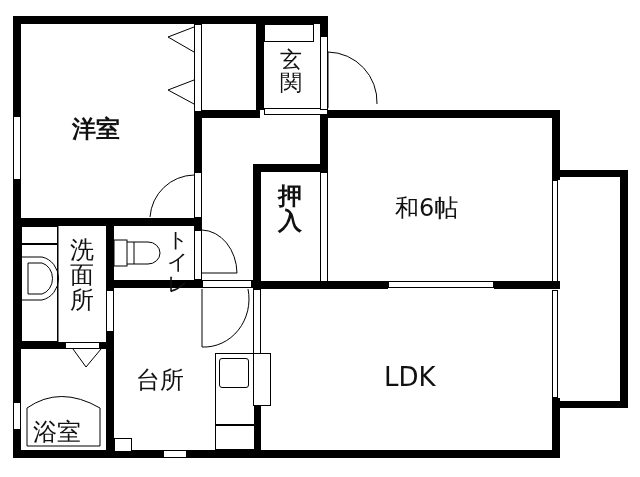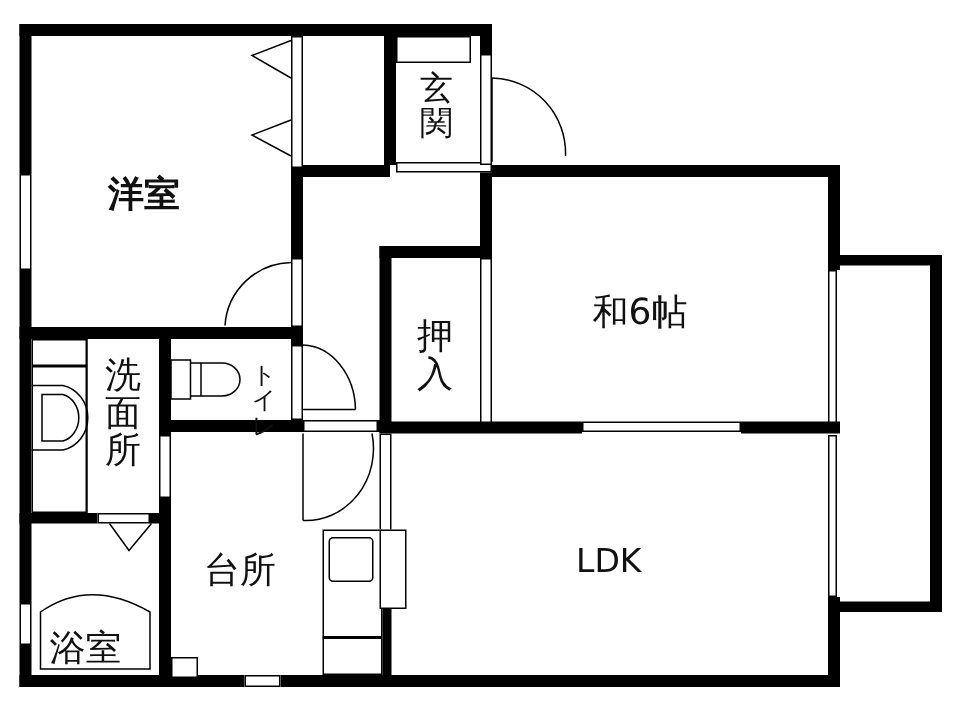--- a/index.html
+++ b/index.html
@@ -106,20 +106,20 @@
     <polyline points="73,349 86,367 101,349" fill="none" stroke="#000" stroke-width="1"></polyline>
 
     <path d="M27,446 V408 Q60,385 100,408 V446 Z" fill="none" stroke="#000" stroke-width="1"></path>
 
     <line x1="58" y1="226" x2="58" y2="342" stroke="#000" stroke-width="1"></line>
   </svg>
 
   <div class="lbl" style="left:72px;top:117px;font-weight:bold;">洋室</div>
   <div class="vlbl" style="left:277px;top:48px;font-size:22px;">玄関</div>
   <div class="lbl" style="left:395px;top:196px;">和6帖</div>
-  <div class="vlbl" style="left:276px;top:212px;">押入</div>
+  <div class="vlbl" style="left:276px;top:184px;font-weight:bold;">押入</div>
   <div class="vlbl" style="left:68px;top:238px;text-align:center;">洗面所</div>
-  <div class="vlbl" style="left:167px;top:242px;font-size:16px;width:18px;line-height:1.05;">トイレ</div>
+  <div class="vlbl" style="left:167px;top:229px;font-size:21px;width:18px;line-height:1.05;">トイレ</div>
   <div class="lbl" style="left:136px;top:368px;">台所</div>
   <div class="lbl" style="left:33px;top:420px;">浴室</div>
-  <div class="lbl" style="left:384px;top:364px;font-size:22px;">LDK</div>
+  <div class="lbl" style="left:384px;top:364px;font-size:26px;">LDK</div>
 
 </div>
 
 </body></html>

